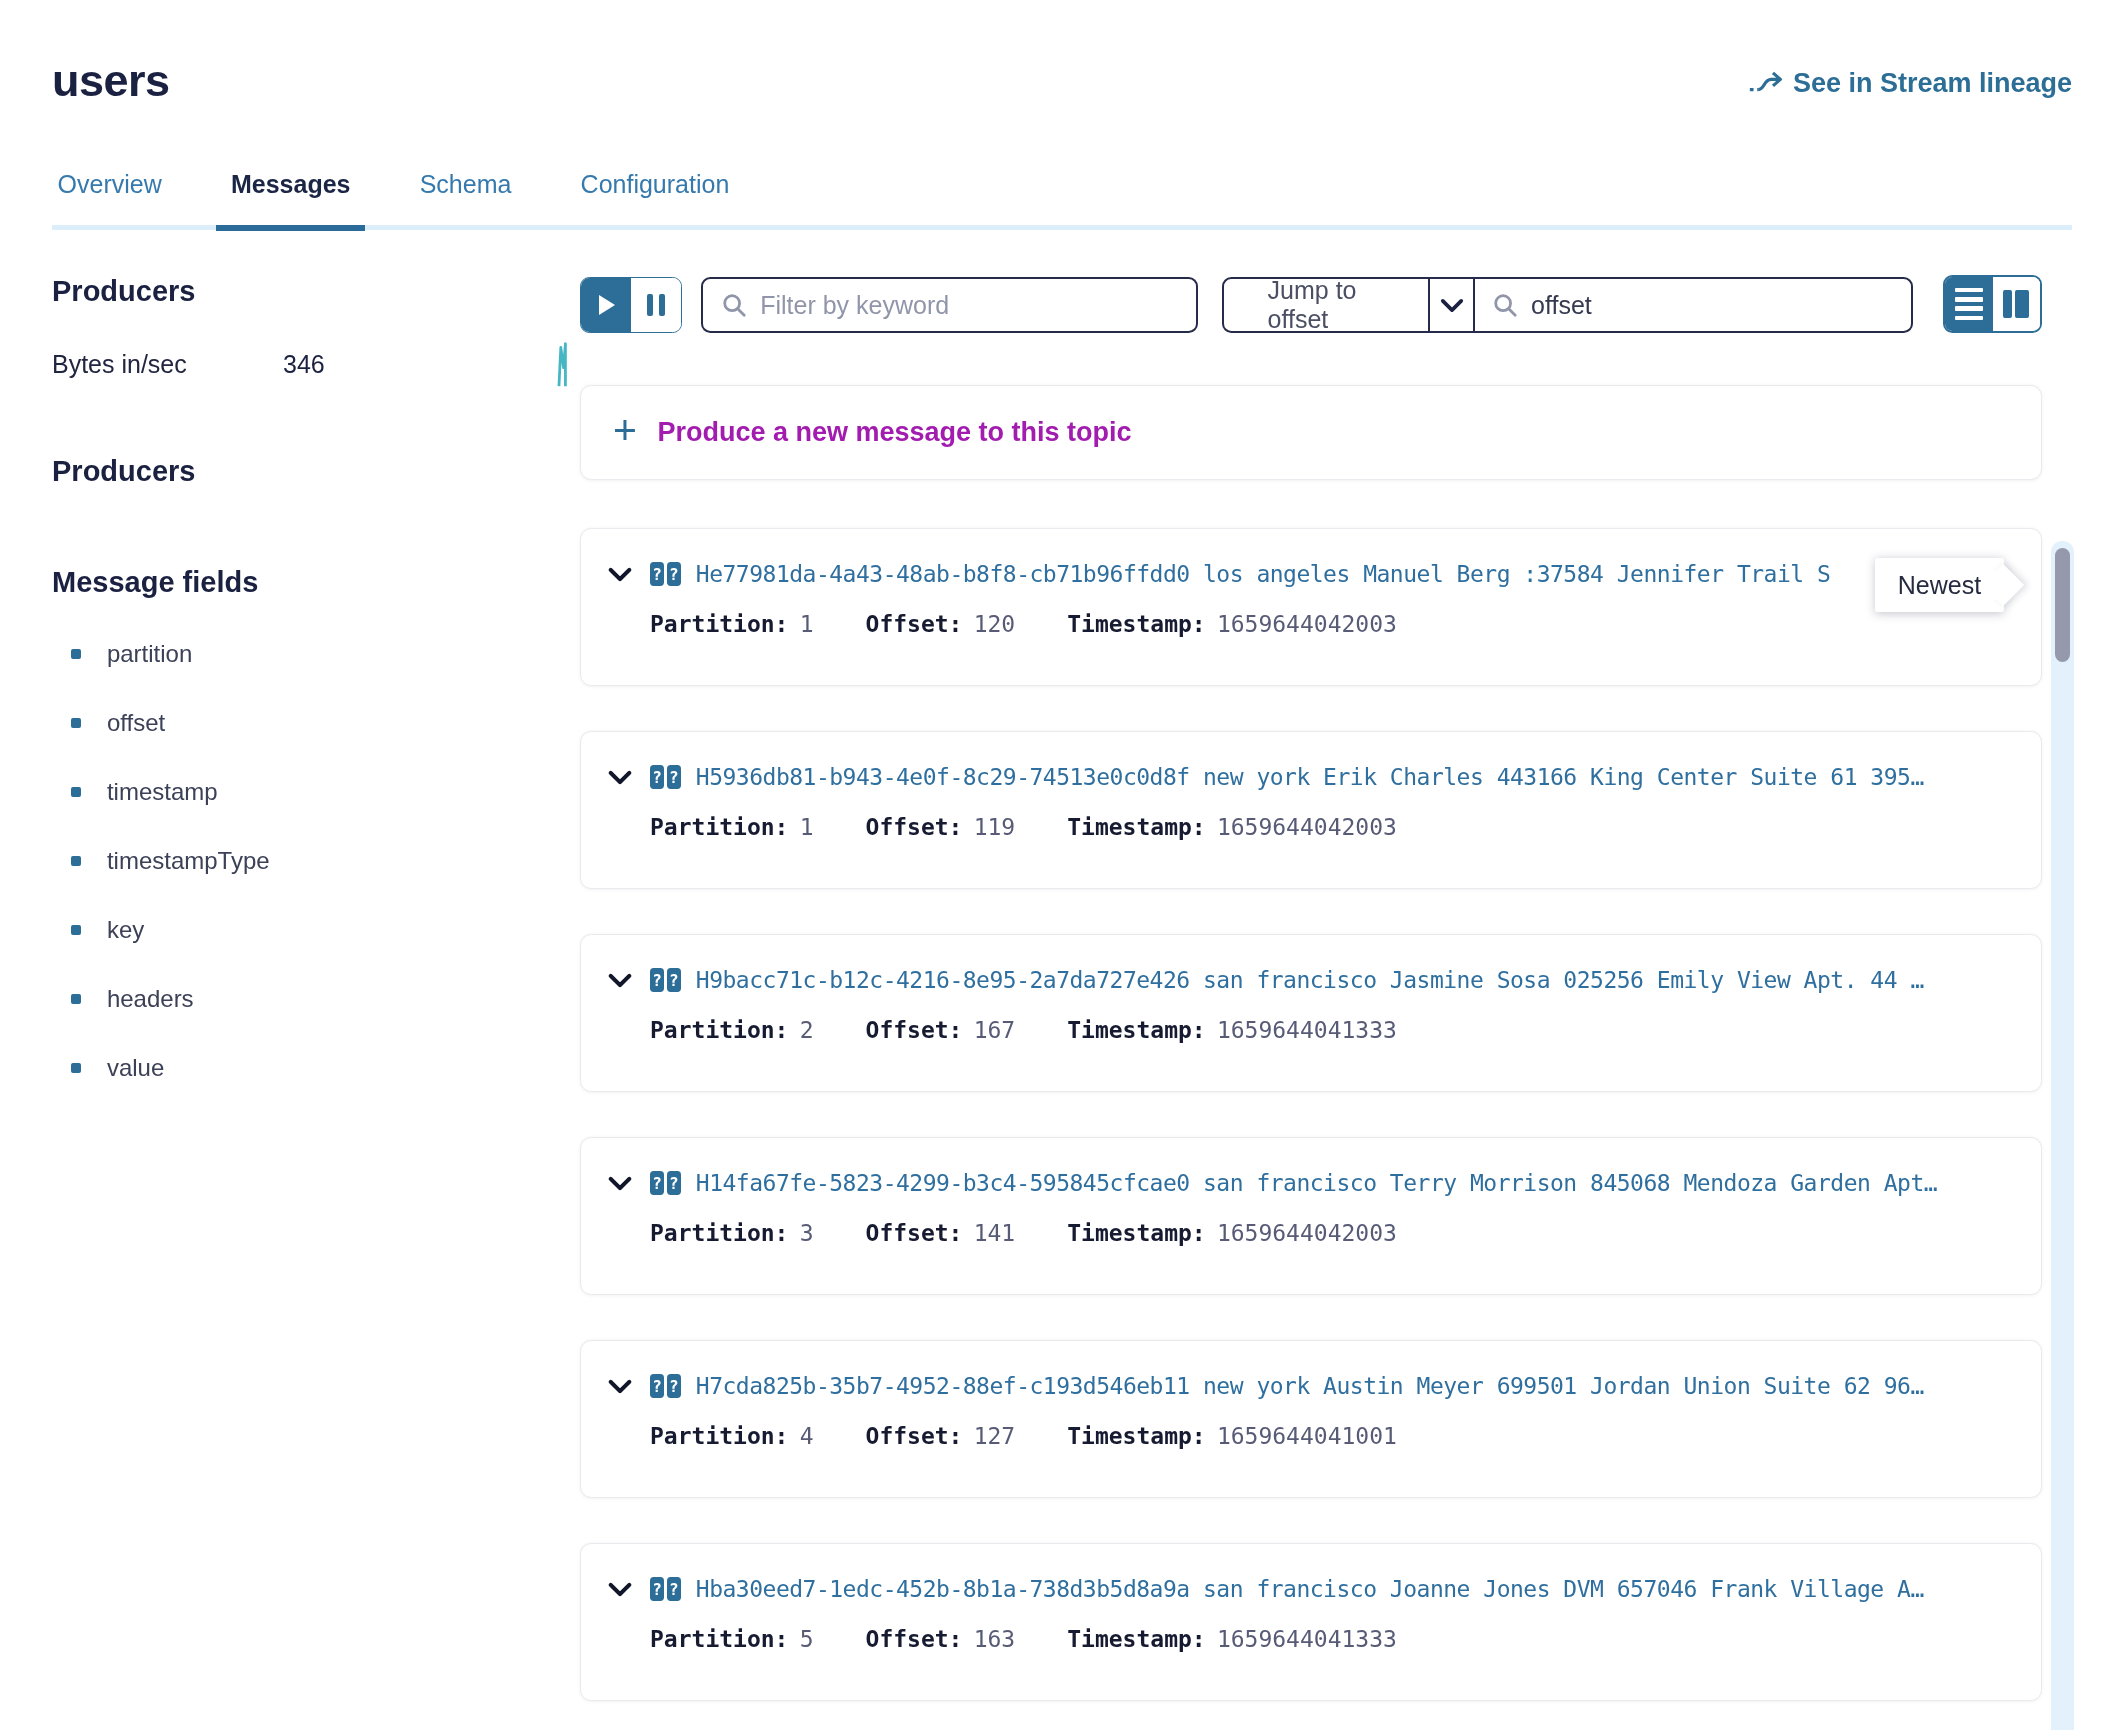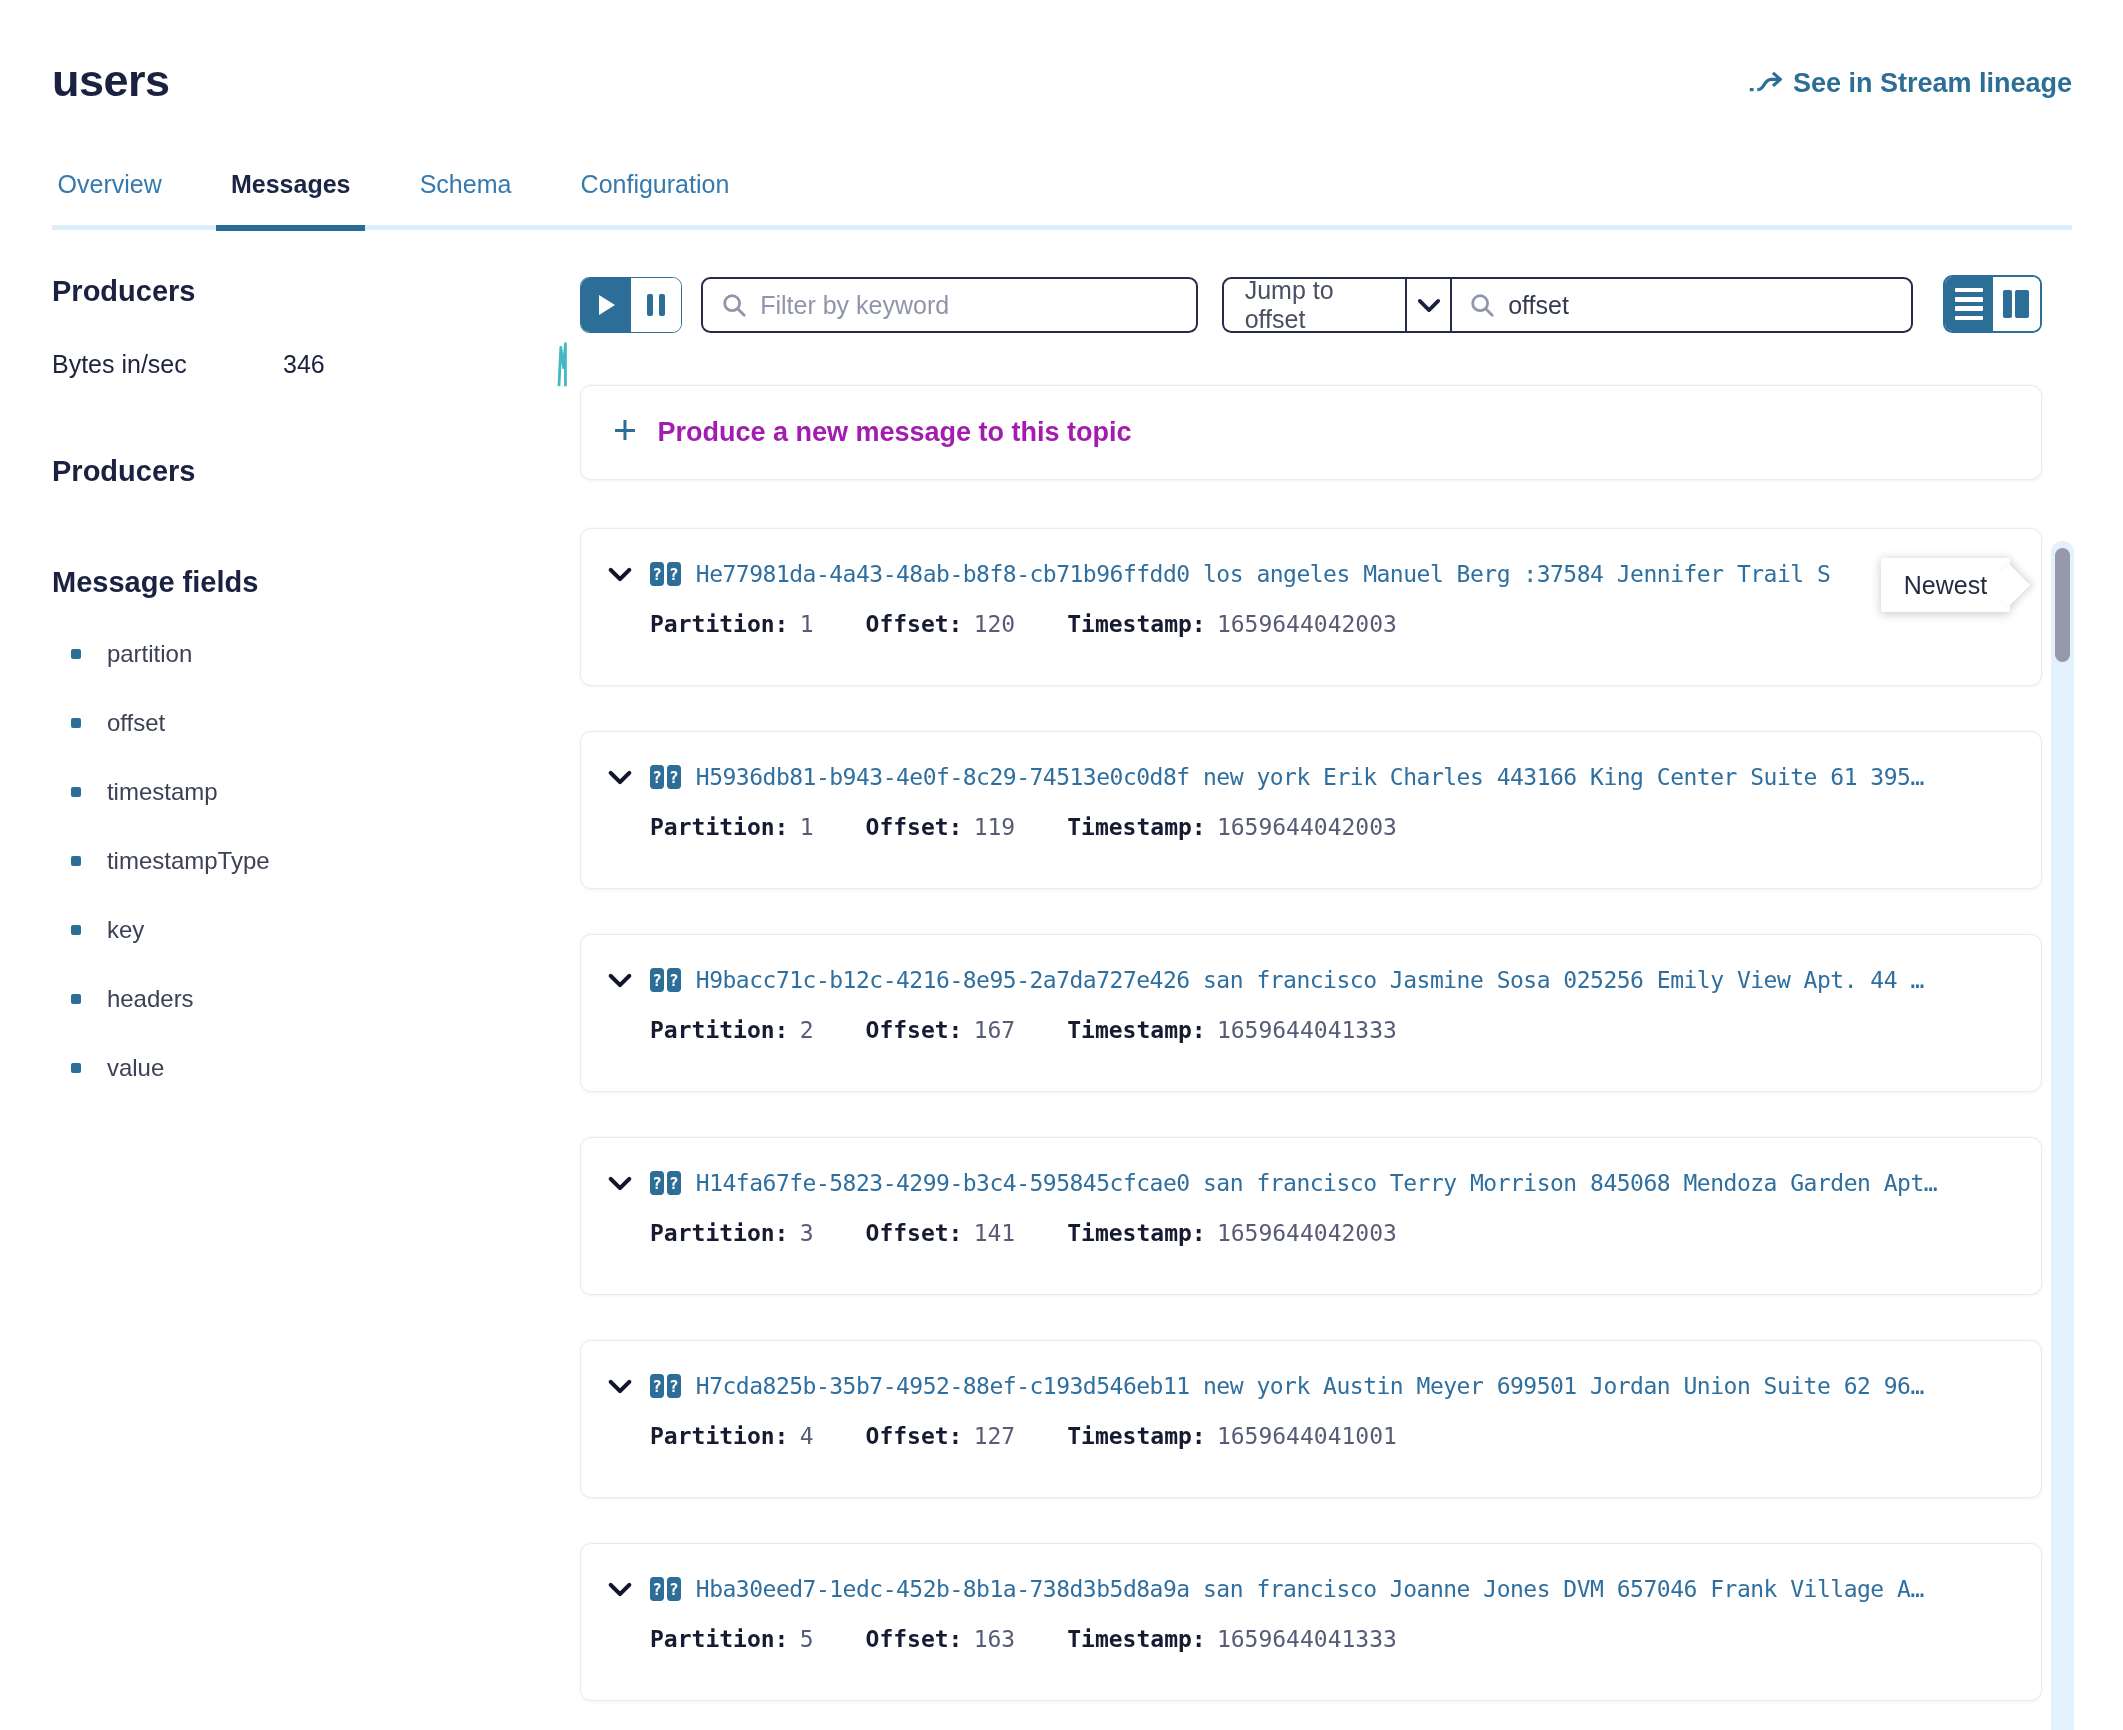--- a/index.html
+++ b/index.html
@@ -40,21 +40,21 @@
   .seg { display:flex; height:56px; border:1.9px solid #2d6e98; border-radius:9.3px; overflow:hidden; flex:none; }
   .seg-play { width:50px; background:#2d6e98; display:flex; align-items:center; justify-content:center; cursor:pointer; }
   .seg-pause { width:50px; background:#fff; display:flex; align-items:center; justify-content:center; gap:5.6px; cursor:pointer; }
   .play-tri { width:0; height:0; border-left:16px solid #fff; border-top:10.3px solid transparent; border-bottom:10.3px solid transparent; margin-left:2.8px; }
   .pause-bar { width:6.5px; height:22.4px; background:#2d6e98; border-radius:1.9px; }
 
   .filter-box { display:flex; align-items:center; gap:13px; height:56px; width:503px; margin-left:18.6px; border:2.3px solid #252b49; border-radius:9.3px; padding:0 18.6px; background:#fff; }
   .filter-box input { border:none; outline:none; font-size:25px; flex:1; color:#3a3f55; font-family:"Liberation Sans", sans-serif; }
   .filter-box input::placeholder { color:#9095a9; }
 
-  .jump-group { display:flex; align-items:stretch; height:56px; width:699px; margin-left:24px; border:2.3px solid #252b49; border-radius:9.3px; overflow:hidden; background:#fff; }
+  .jump-group { display:flex; align-items:stretch; height:56px; width:699px; margin-left:24px; border:2.3px solid #252b49; border-radius:9.3px; overflow:hidden; background:#fff;padding-left:23px; }
   .jump-select { display:flex; align-items:center; padding:0 20.5px; width:183px; font-size:25px; color:#4b4f63; border-right:2.3px solid #252b49; cursor:pointer; }
   .jump-chevron { display:flex; align-items:center; justify-content:center; width:45px; border-right:2.3px solid #252b49; cursor:pointer; }
   .offset-box { display:flex; align-items:center; gap:13px; flex:1; padding:0 17px; }
   .offset-box input { border:none; outline:none; font-size:25px; flex:1; color:#353a50; font-family:"Liberation Sans", sans-serif; }
 
   .view-toggle { display:flex; height:58px; width:99px; margin-left:30px; border:2.3px solid #2d6e98; border-radius:9.3px; overflow:hidden; flex:none; }
   .vt-left { width:50%; background:#2d6e98; display:flex; flex-direction:column; align-items:center; justify-content:center; gap:4.7px; cursor:pointer; }
   .vt-left i { width:28px; height:4.7px; background:#fff; border-radius:0.9px; }
   .vt-right { width:50%; background:#fff; display:flex; align-items:center; justify-content:center; gap:3.7px; cursor:pointer; }
   .vt-right i { height:28px; background:#2d6e98; border-radius:1.9px; }
@@ -77,21 +77,21 @@
   .meta-row { display:flex; gap:52px; margin:24px 0 0 43px; font-family:"DejaVu Sans Mono", monospace; font-size:23px; white-space:nowrap; }
   .meta-item { display:flex; gap:11.2px; }
   .meta-label { font-weight:700; color:#171b31; }
   .meta-value { color:#575b76; }
 
   
   .scroll-track { position:absolute; top:541px; bottom:0; right:50px; width:23px; background:#e2f1fb; border-radius:11.2px 11.2px 0 0; }
   .scroll-thumb { width:15px; height:114px; margin:6.5px auto 0; background:#9699ac; border-radius:8.4px; cursor:pointer; }
 
   
-  .tooltip { position:absolute; top:558px; right:114px; z-index:6; height:54px; min-width:129px; background:#fff; box-shadow:0 1.9px 9.3px rgba(30,35,70,0.25); display:flex; align-items:center; justify-content:center; font-size:25px; color:#272b40; border-radius:2.8px; }
+  .tooltip { position:absolute; top:558px; right:120px; z-index:6; height:54px; min-width:129px; background:#fff; box-shadow:0 1.9px 9.3px rgba(30,35,70,0.25); display:flex; align-items:center; justify-content:center; font-size:25px; color:#272b40; border-radius:2.8px; }
   .tooltip .arrow { position:absolute; right:-14px; top:12px; width:30px; height:30px; background:#fff; transform:rotate(45deg); box-shadow:2.8px -2.8px 7.5px rgba(30,35,70,0.15); }
   .tooltip .t-label { position:relative; z-index:1; padding:0 20.5px; background:#fff; }
 </style>
 </head>
 <body>
 
 <div class="page">
 
   <header class="topbar">
     <h1>users</h1>

